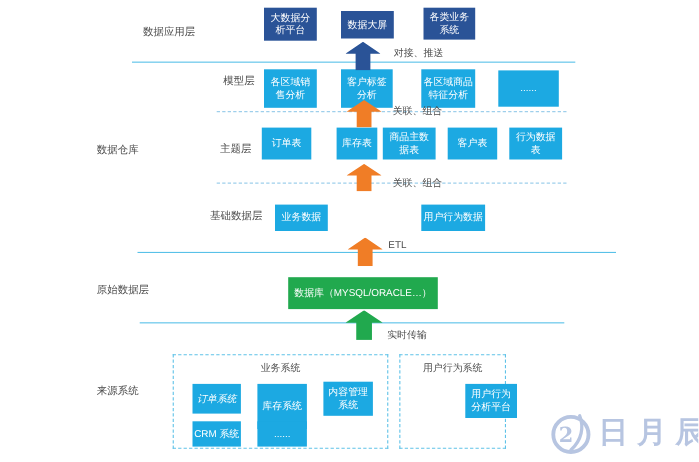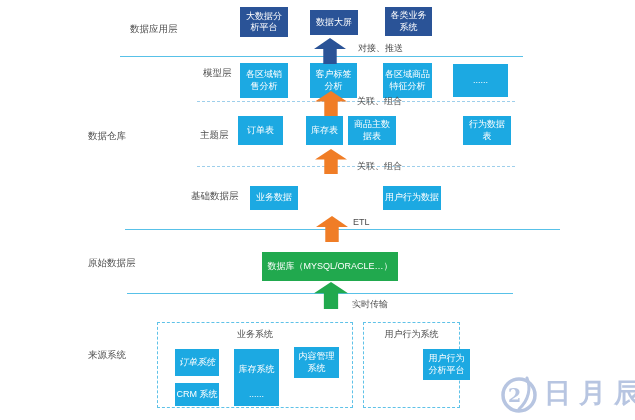--- a/index.html
+++ b/index.html
@@ -77,20 +77,21 @@
   <div class="box cyan" style="left:310px;top:63px;width:47px;height:35px;">客户标签
 分析</div>
   <div class="box cyan" style="left:383px;top:63px;width:49px;height:35px;">各区域商品
 特征分析</div>
   <div class="box cyan" style="left:453px;top:64px;width:55px;height:33px;">......</div>
 
   <div class="box cyan" style="left:238px;top:116px;width:45px;height:29px;">订单表</div>
   <div class="box cyan" style="left:286px;top:116px;width:37px;height:29px;margin-left:20px;">库存表</div>
   <div class="box cyan" style="left:348px;top:116px;width:48px;height:29px;">商品主数
 据表</div>
+  <div class="box cyan" style="left:407px;top:116px;width:45px;height:29px;">客户表</div>
   <div class="box cyan" style="left:463px;top:116px;width:48px;height:29px;">行为数据
 表</div>
 
   <div class="box cyan" style="left:250px;top:186px;width:48px;height:24px;">业务数据</div>
   <div class="box cyan" style="left:383px;top:186px;width:58px;height:24px;">用户行为数据</div>
 
   <div class="box green" style="left:262px;top:252px;width:136px;height:29px;">数据库（MYSQL/ORACLE…）</div>
 
   <div class="arrow dark-a" style="left:314px;top:38px;width:32px;height:26px;"></div>
   <div class="arrow orange-a" style="left:315px;top:91px;width:32px;height:25px;"></div>

